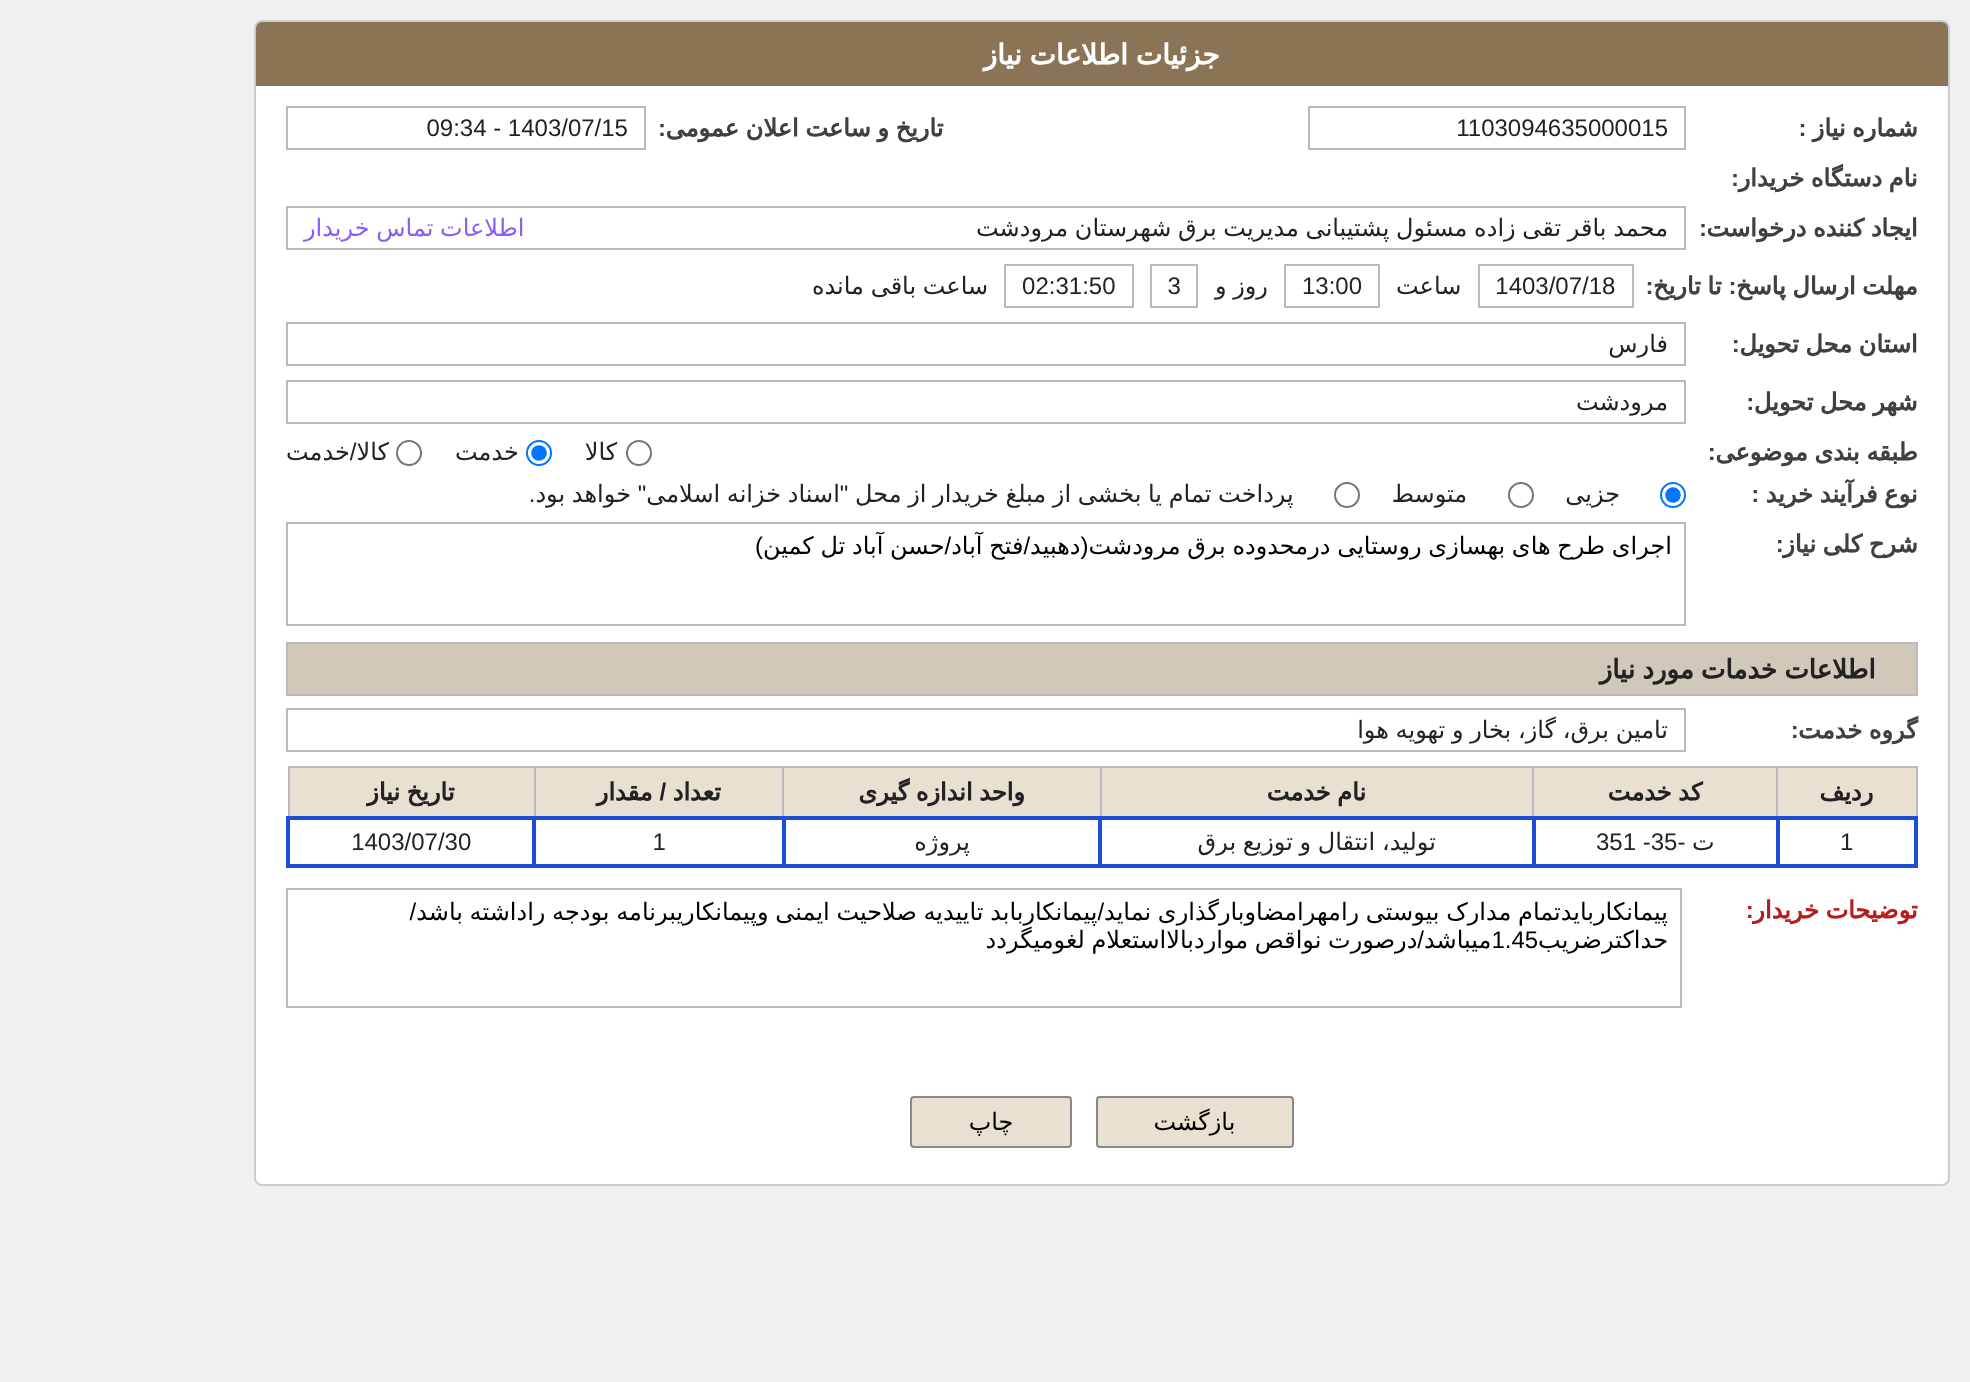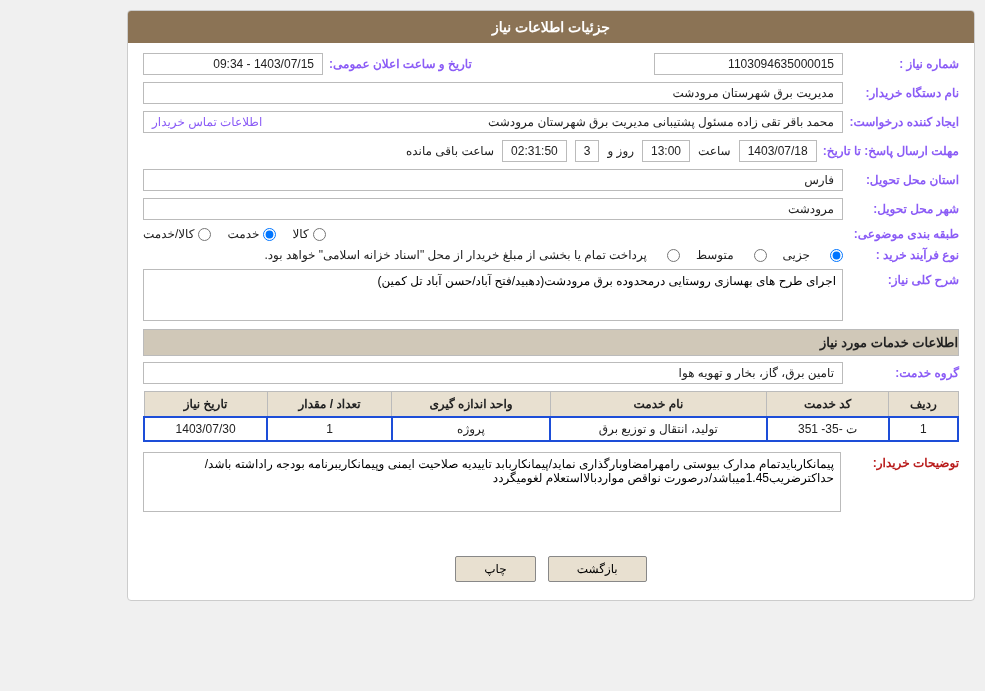--- a/index.html
+++ b/index.html
@@ -33,21 +33,21 @@
     .card-body {
       padding: 10px 15px;
     }
     .info-row {
       display: flex;
       align-items: center;
       margin-bottom: 7px;
       gap: 6px;
     }
     .label {
-      color: #8b5cf6;
+      color: #404040;
       font-weight: bold;
       white-space: nowrap;
       min-width: 110px;
       text-align: right;
     }
     .value-box {
       background: #fff;
       border: 1px solid #bbb;
       padding: 3px 8px;
       min-height: 22px;
@@ -63,21 +63,21 @@
       cursor: pointer;
     }
     .date-box {
       border: 1px solid #bbb;
       background: #fff;
       padding: 3px 8px;
       min-height: 22px;
     }
     .section-header {
       background: #d0c8b8;
-      padding: 5px 0;
+      padding: 5px 20px;
       font-weight: bold;
       font-size: 13px;
       margin: 8px 0 6px 0;
       border: 1px solid #bbb;
     }
     .radio-group {
       display: flex;
       gap: 16px;
       align-items: center;
       flex: 1;
@@ -181,21 +181,20 @@
       <div class="info-row">
         <span class="label">شماره نیاز :</span>
         <div class="value-box" style="max-width:220px;">1103094635000015</div>
         <span style="flex:1"></span>
         <span class="label">تاریخ و ساعت اعلان عمومی:</span>
         <div class="value-box" style="max-width:180px;text-align:right;">1403/07/15 - 09:34</div>
       </div>
 
       <div class="info-row">
         <span class="label">نام دستگاه خریدار:</span>
-        <div class="value-box wide-value">مدیریت برق شهرستان مرودشت</div>
       </div>
 
       <div class="info-row">
         <span class="label">ایجاد کننده درخواست:</span>
         <div class="value-box wide-value" style="display:flex; align-items:center; justify-content:space-between;">
           <span>محمد باقر  تقی زاده مسئول پشتیبانی مدیریت برق شهرستان مرودشت</span>
           <a class="blue-link">اطلاعات تماس خریدار</a>
         </div>
       </div>
 

